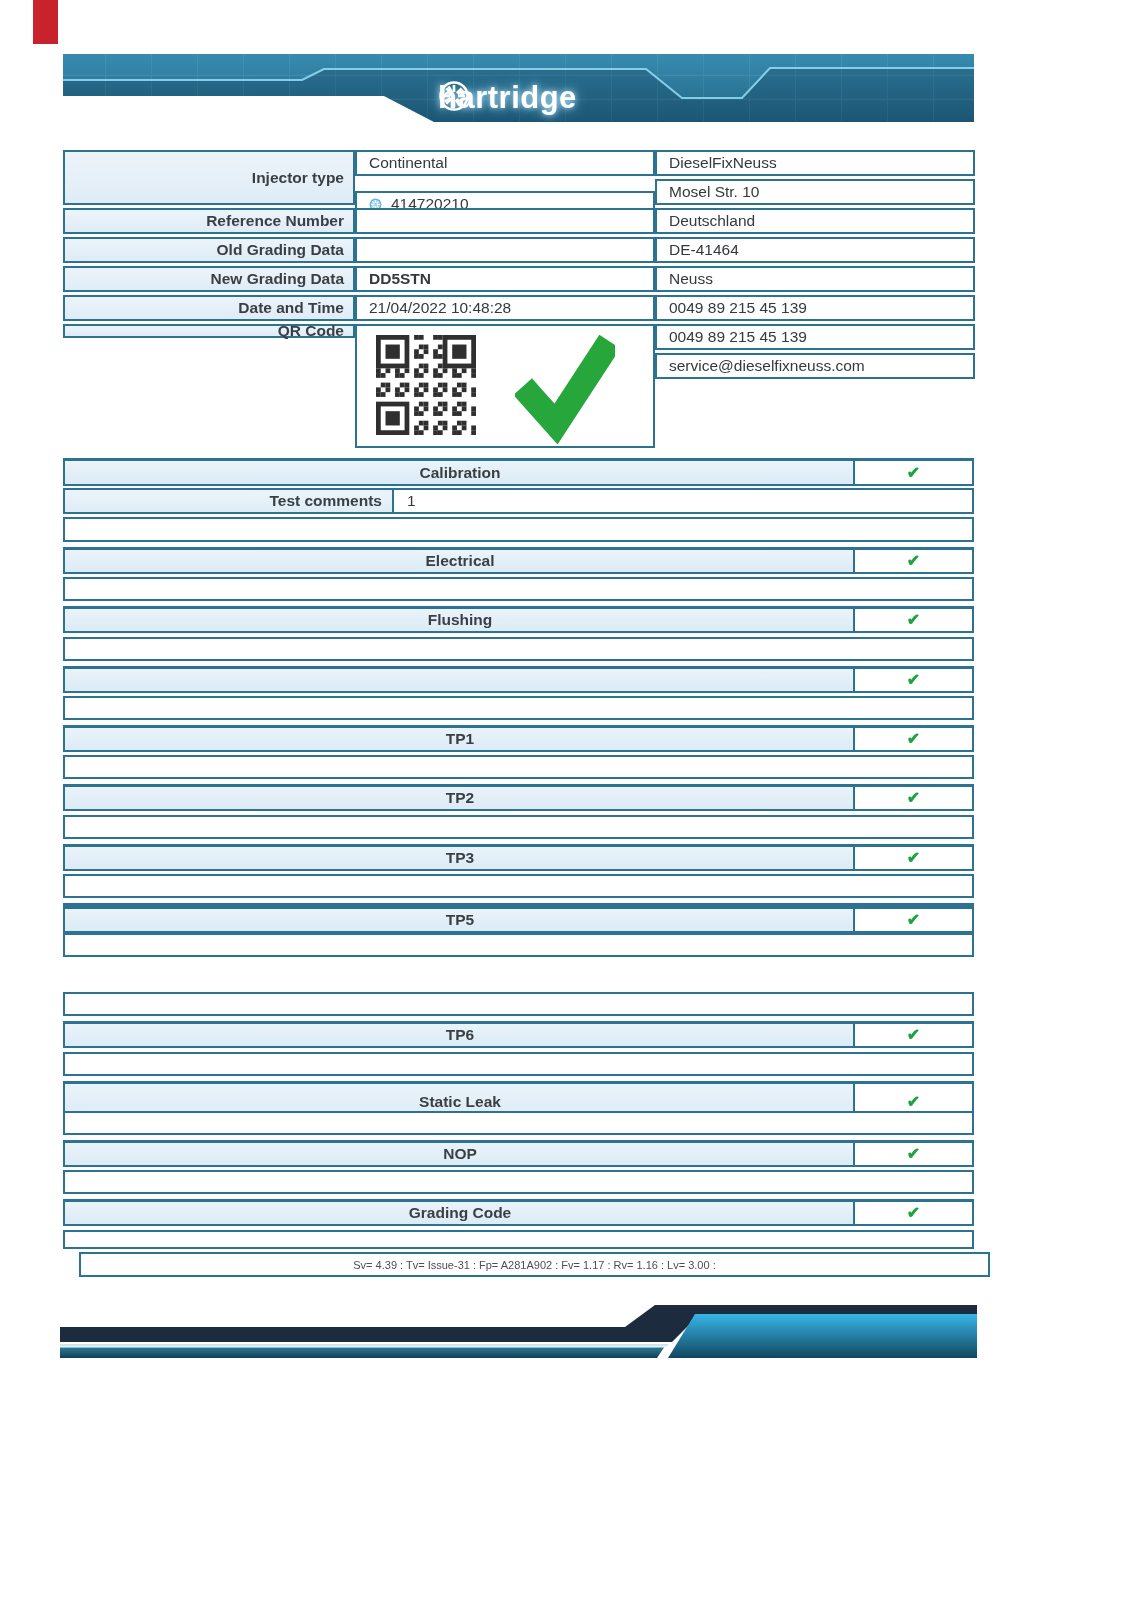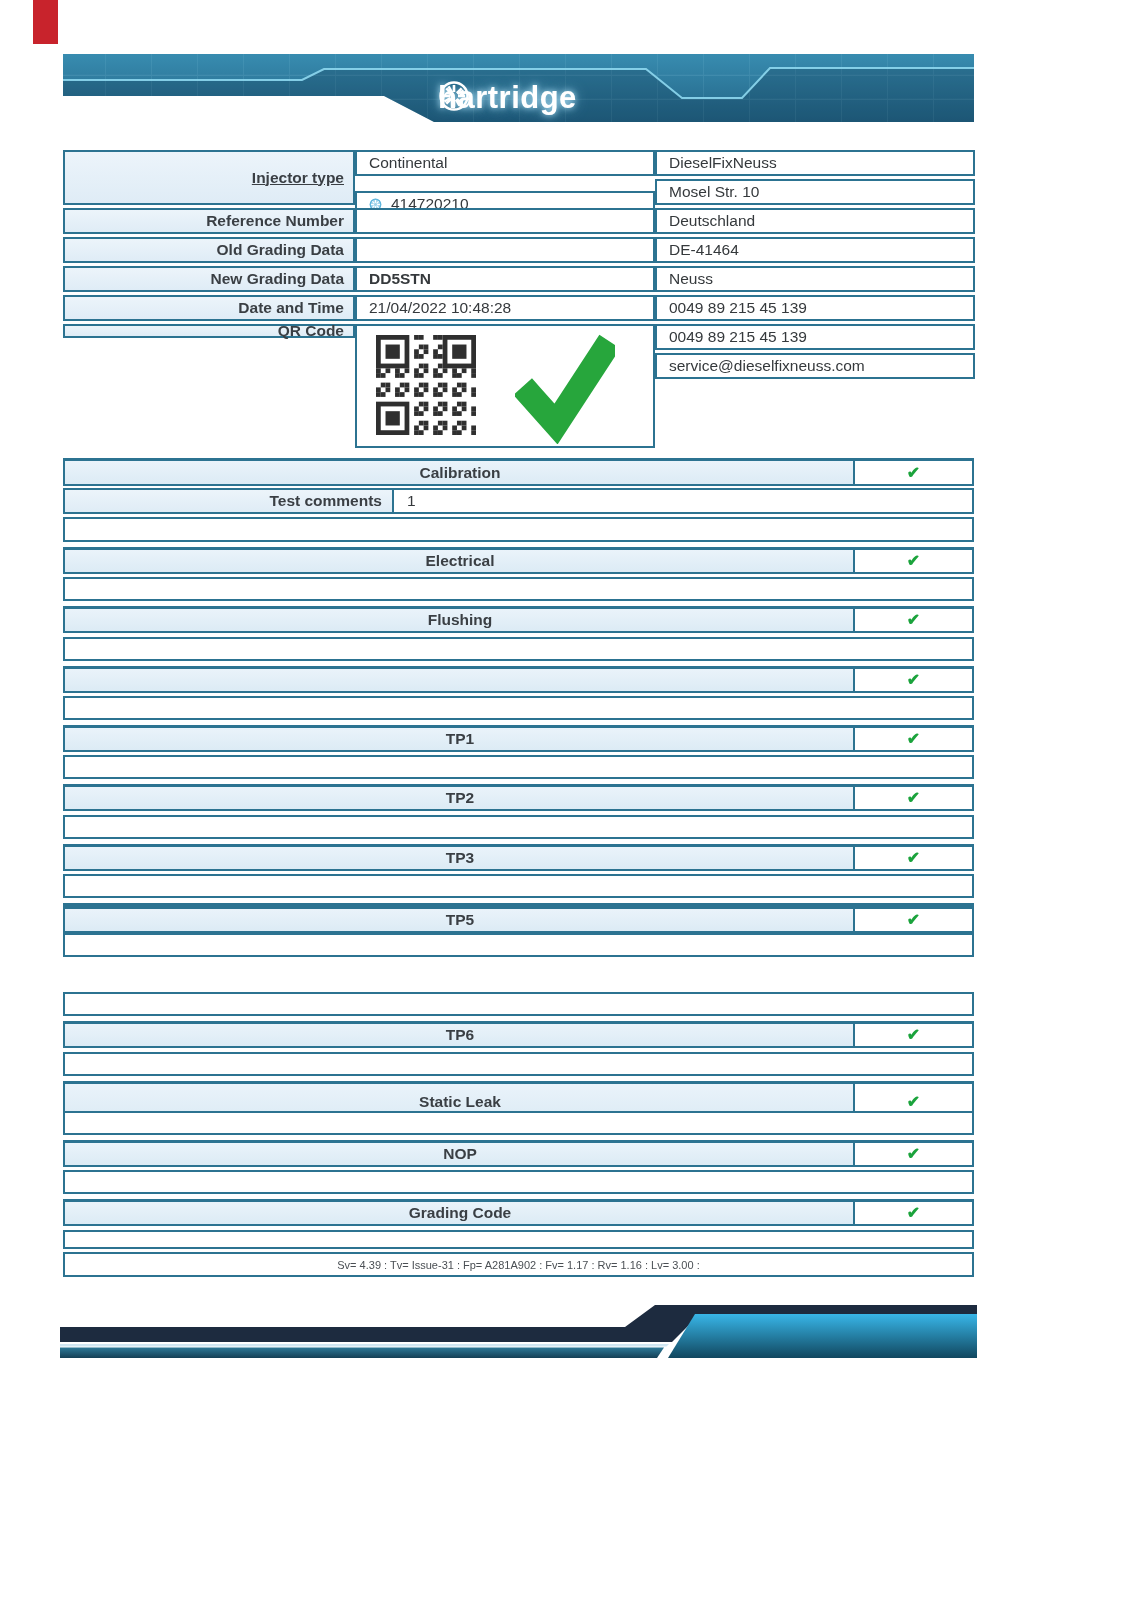--- a/index.html
+++ b/index.html
@@ -87,21 +87,21 @@
           <line x1="10.5" y1="6.4" x2="14" y2="12.4"></line>
             <line x1="18" y1="19.6" x2="21.5" y2="25.6"></line>
           <line x1="25.6" y1="10.5" x2="19.6" y2="14"></line>
             <line x1="12.4" y1="18" x2="6.4" y2="21.5"></line>
         </g>
       </svg>
       <span class="logo-text">hartridge</span>
     </div>
   </div>
 
-  <div class="cell lbl" style="left:63px;top:150px;width:292px;height:55px;text-decoration:underline;">Injector type</div>
+  <div class="cell lbl" style="left:63px;top:150px;width:292px;height:55px;">Injector type</div>
   <div class="cell lbl" style="left:63px;top:237px;width:292px;height:26px;">Old Grading Data</div>
   <div class="cell lbl" style="left:63px;top:208px;width:292px;height:26px;">Reference Number</div>
   <div class="cell lbl" style="left:63px;top:266px;width:292px;height:26px;">New Grading Data</div>
   <div class="cell lbl" style="left:63px;top:295px;width:292px;height:26px;">Date and Time</div>
   <div class="cell lbl" style="left:63px;top:324px;width:292px;height:14px;padding-left:19px;">QR Code</div>
 
   <div class="cell val" style="left:355px;top:150px;width:300px;height:26px;">Continental</div>
   <div class="cell val" style="left:355px;top:179px;width:300px;height:26px;gap:9px;margin-top:12px;">
       <svg width="13" height="13" viewBox="0 0 32 32">
         <circle cx="16" cy="16" r="14" fill="#9ed3ea"></circle>
@@ -349,21 +349,21 @@
       </div>
     </div>
       <div class="rrow gap-row" style="top: 1170px; height: 24px;"></div>
       <div class="rrow bar" style="top: 1199px; height: 27px;">
       <span class="bar-label">Grading Code</span>
       <div class="check-cell">
         <span class="check-glyph">✔</span>
       </div>
     </div>
       <div class="rrow gap-row" style="top: 1230px; height: 19px;"></div>
-      <div class="rrow footer-row" style="top:1252px;height:25px;">
+      <div class="rrow footer-row" style="top:1252px;height:25px;margin-left:16px;">
       <span>Sv= 4.39  :  Tv= Issue-31  :  Fp= A281A902  :  Fv= 1.17  :  Rv= 1.16  :  Lv= 3.00  :</span>
     </div>
   </div>
 
   <div class="bottom-banner">
     <svg width="917" height="58" viewBox="0 0 917 58">
       <defs>
         <linearGradient id="cyanGrad" x1="0" y1="0" x2="0" y2="1">
           <stop offset="0" stop-color="#38b6e8"></stop>
             <stop offset="1" stop-color="#11475f"></stop>

